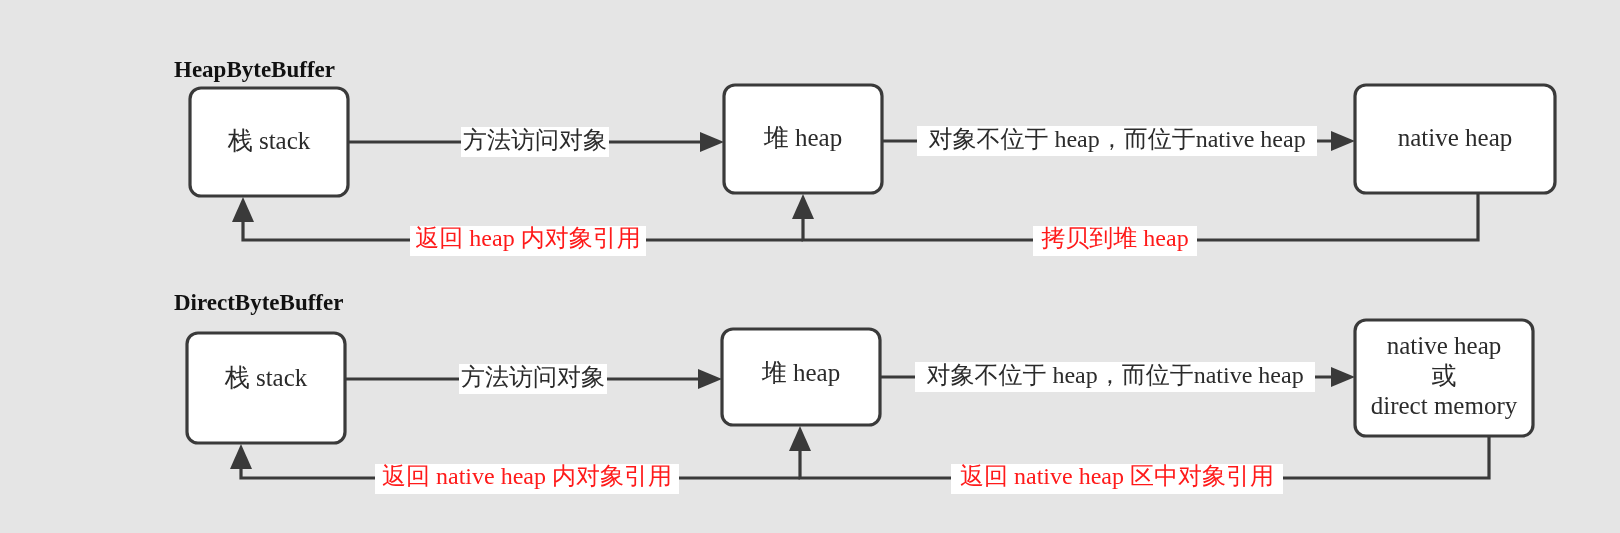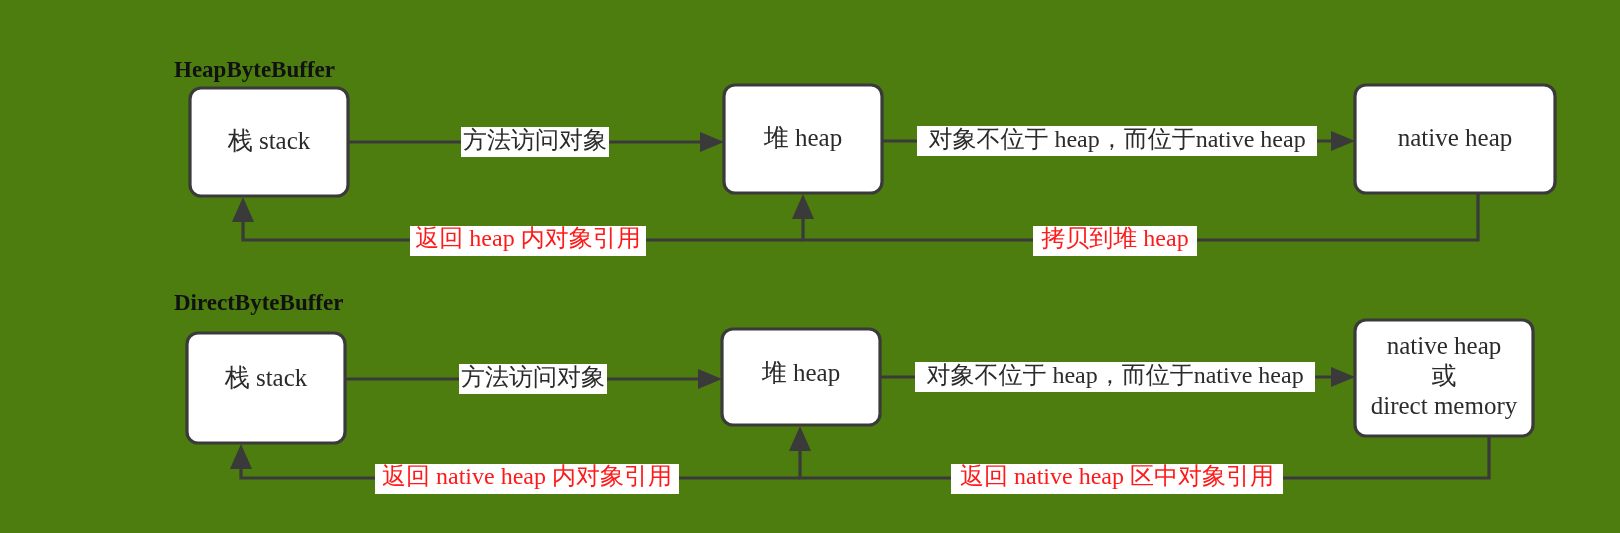--- a/index.html
+++ b/index.html
@@ -4,21 +4,21 @@
 <style>
   html, body {
     margin: 0;
     padding: 0;
     background: #ffffff;
   }
   #canvas {
     position: relative;
     width: 1620px;
     height: 533px;
-    background: #4d7c0f;
+    background: #e5e5e5;
     overflow: hidden;
     font-family: "Liberation Serif", "DejaVu Serif", serif;
   }
   svg.diagram {
     position: absolute;
     left: 0;
     top: 0;
     width: 1620px;
     height: 533px;
   }

